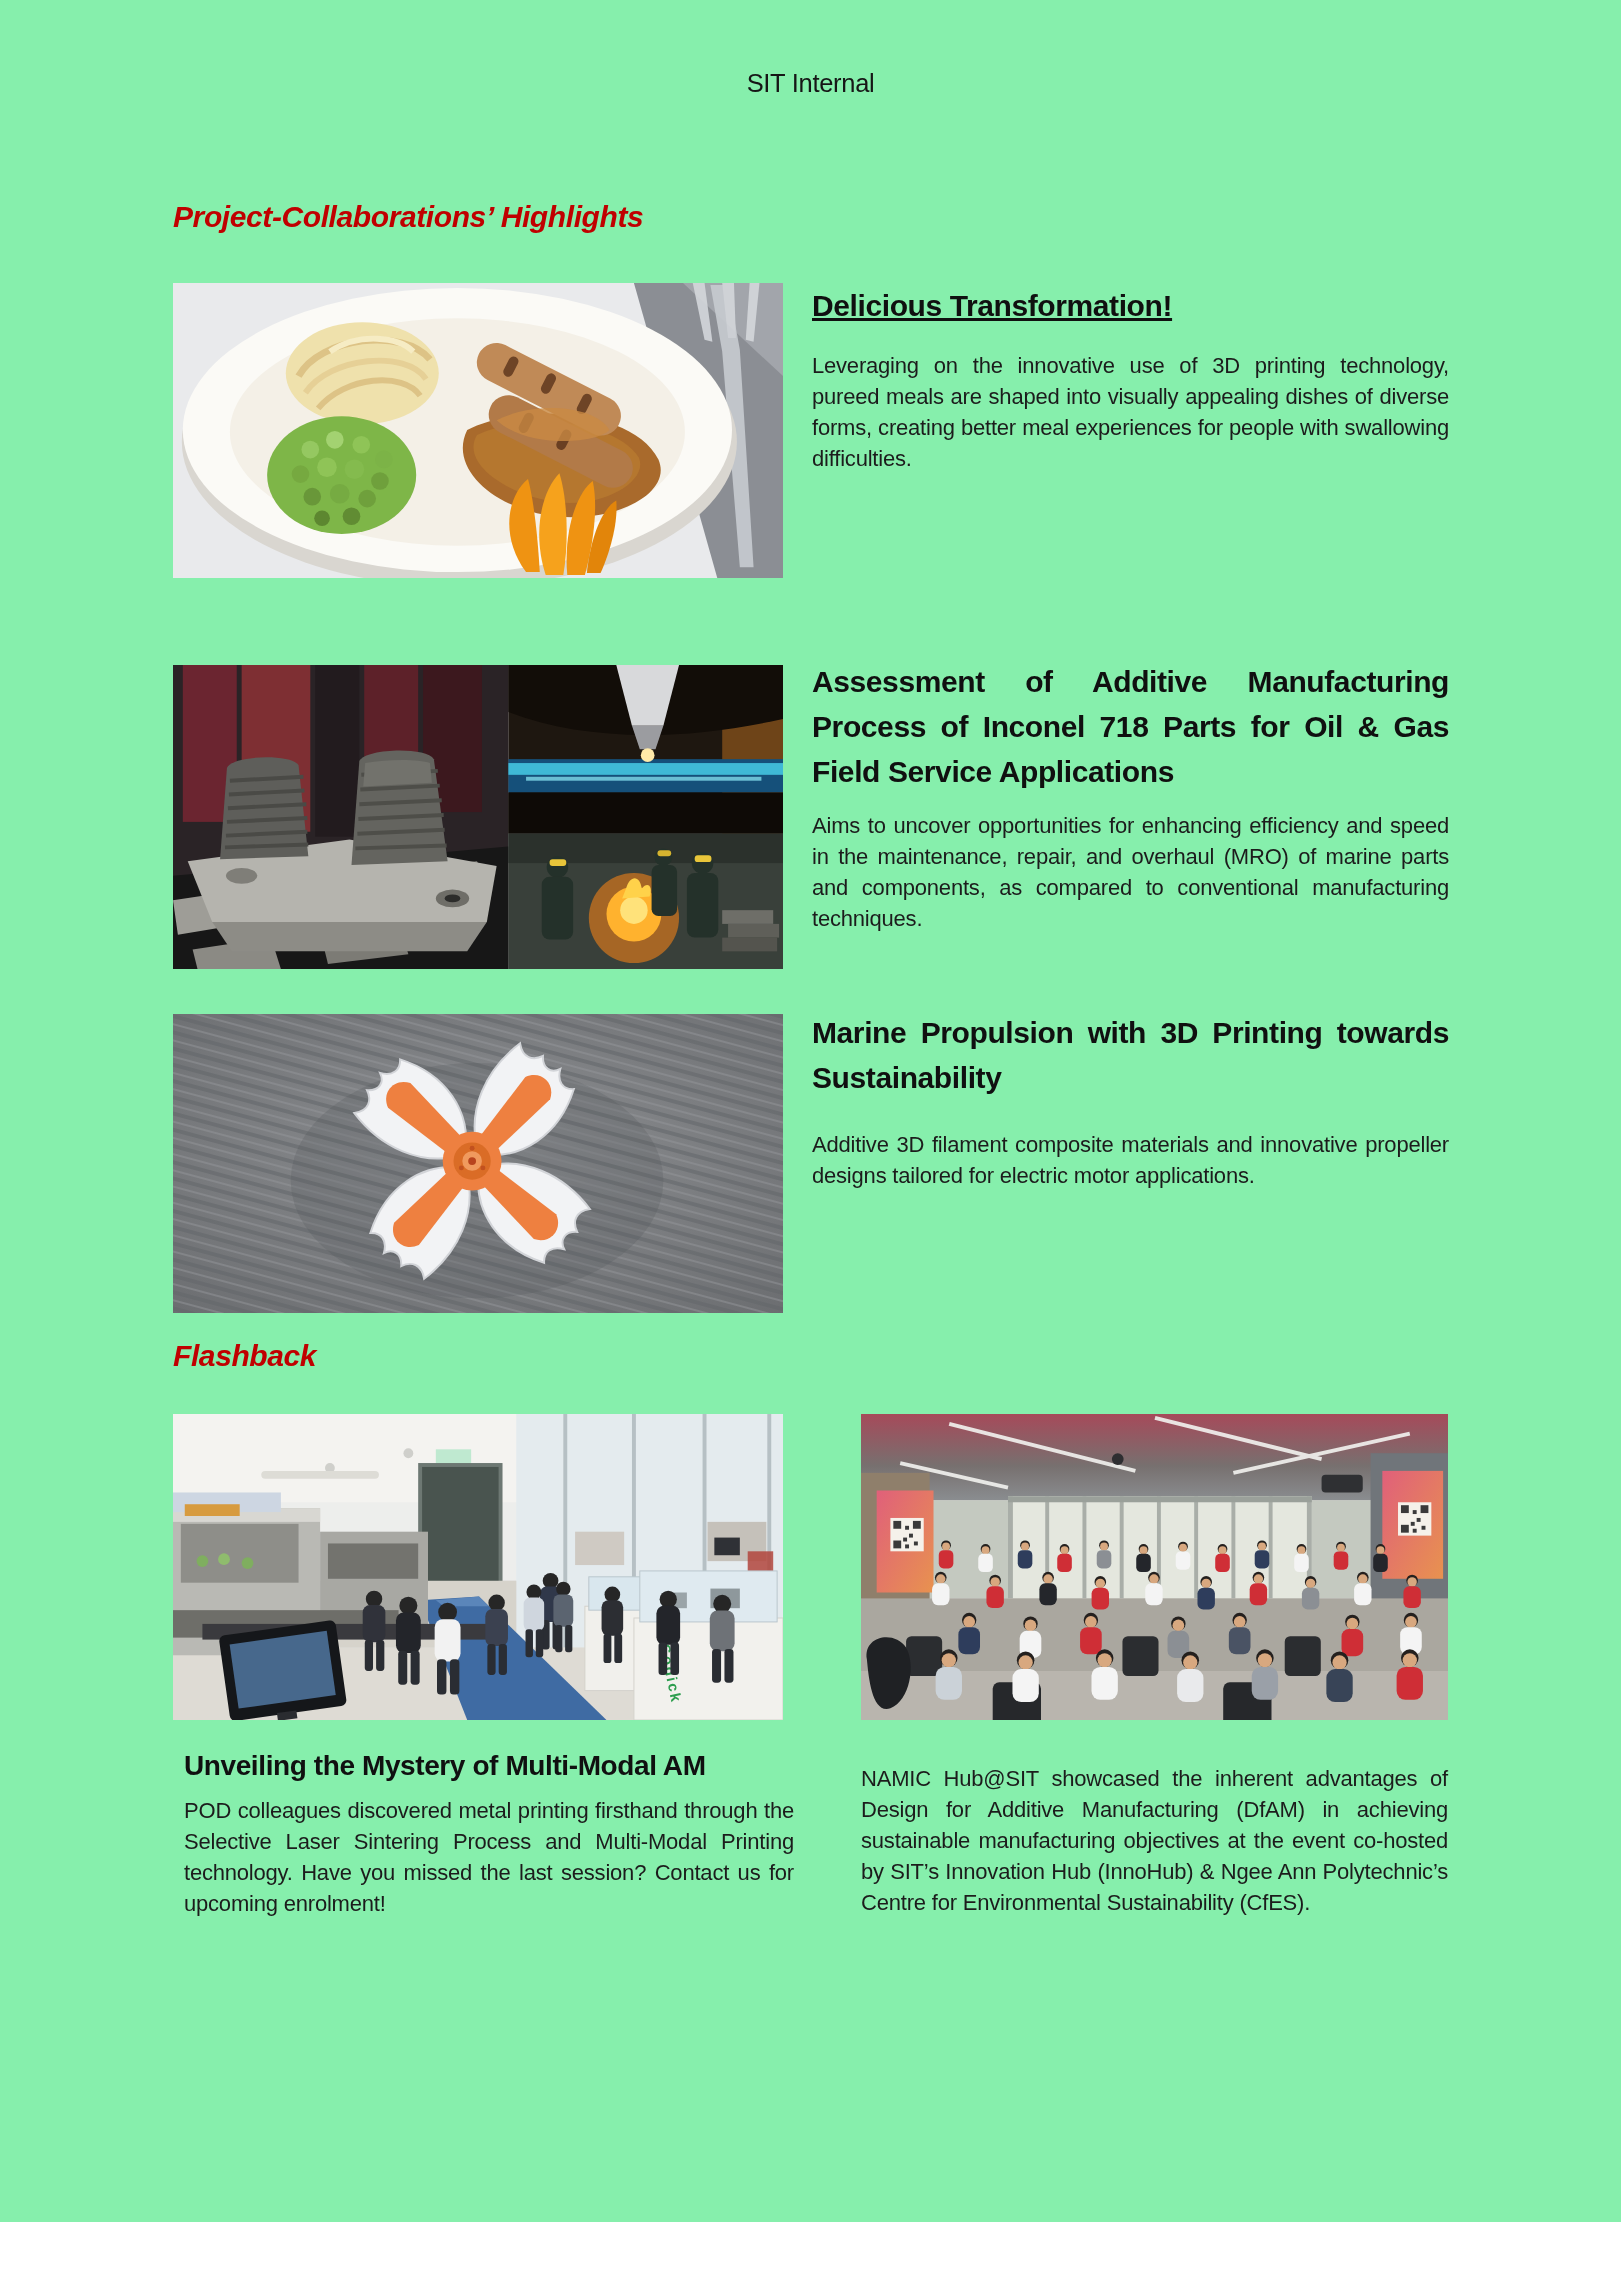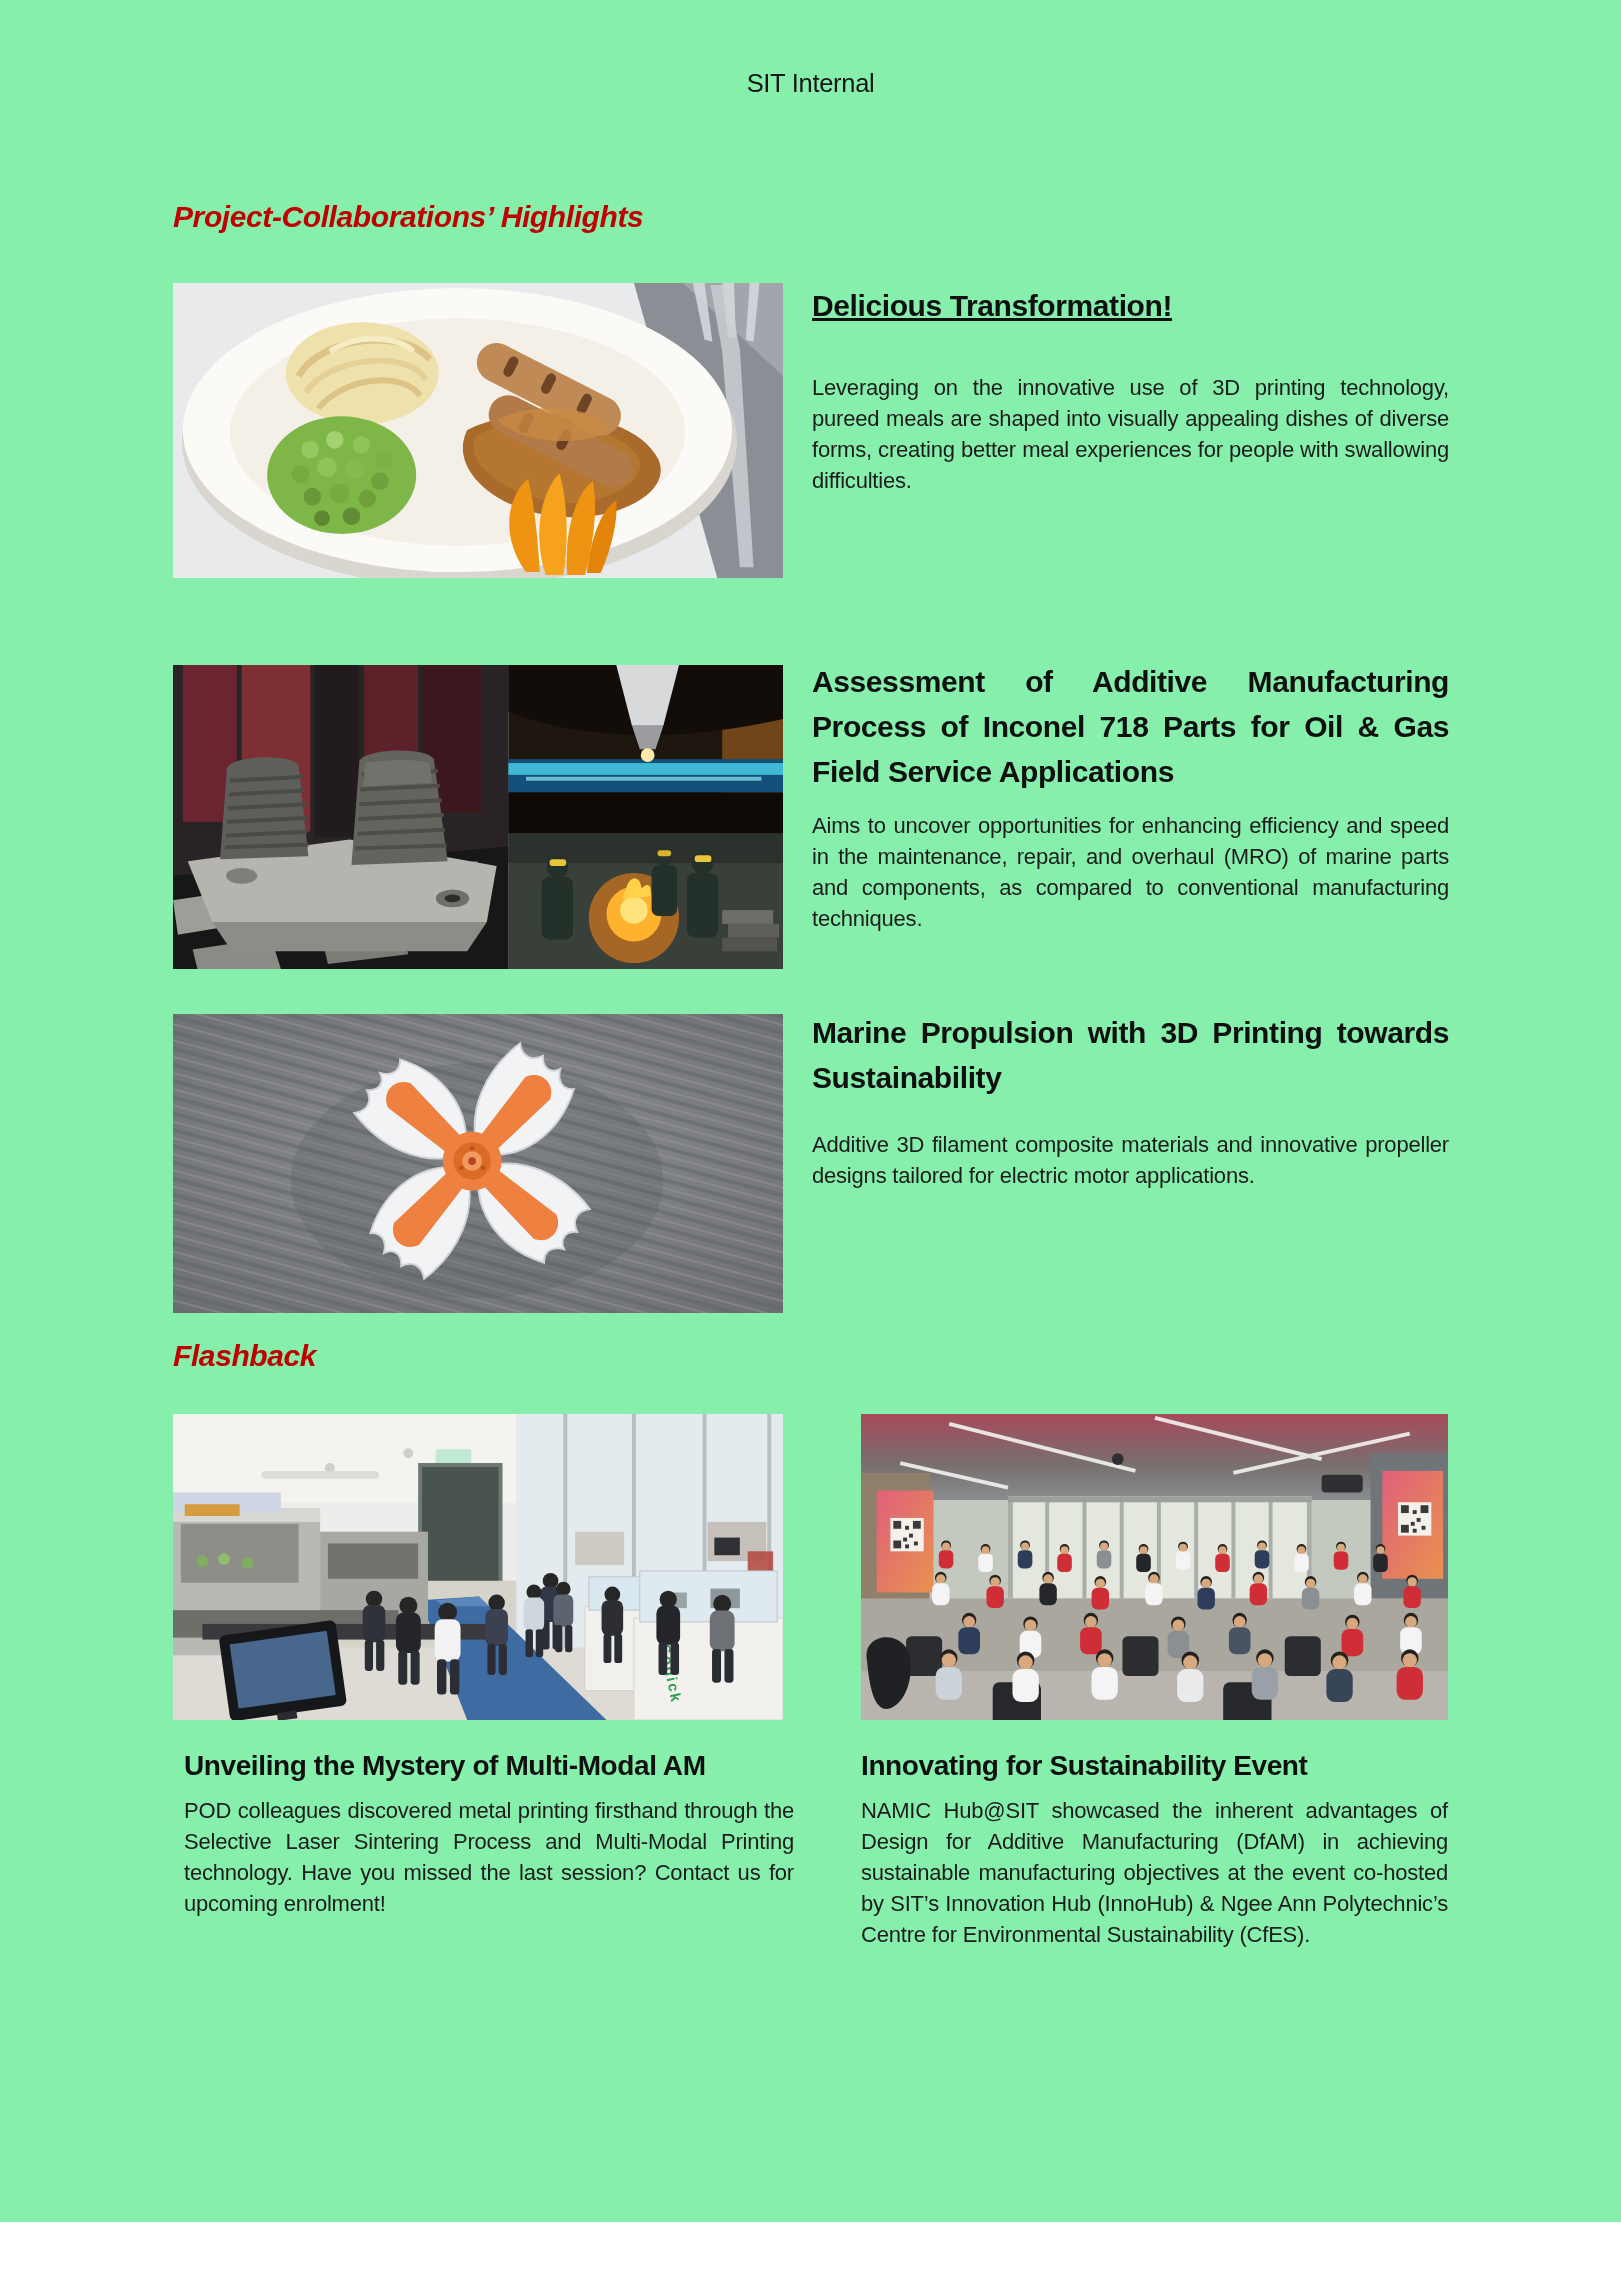--- a/index.html
+++ b/index.html
@@ -21,21 +21,21 @@
   .txt { position:absolute; }
   .block-title {
     font-size:30px; font-weight:bold; line-height:45px;
     letter-spacing:-0.4px; text-align:justify; color:#101010;
   }
   .block-title.single { text-align:left;text-decoration:underline; }
   .body-text {
     font-size:22px; line-height:31px; text-align:justify; text-justify:inter-word;
     color:#1c1c1c; letter-spacing:-0.2px;
   }
-  .mt-row1 { margin-top:44px; }
+  .mt-row1 { margin-top:22px; }
   .mt-row2 { margin-top:16px; }
   .mt-row3 { margin-top:29px; }
   .fb-title { font-size:28px; font-weight:bold; letter-spacing:-0.4px; color:#101010; }
   .fb-body  { margin-top:12.7px; }
 </style>
 </head>
 <body>
 
 <div id="page">
 
@@ -490,18 +490,17 @@
       <path d="M6,250 C2,226 34,220 46,238 C56,256 50,292 30,300 C12,306 8,272 6,250 Z" fill="#1f2124"></path>
     </svg>
   </div>
 
   <div class="txt" style="left:184px; top:1750px; width:610px;">
     <div class="fb-title">Unveiling the Mystery of Multi-Modal AM</div>
     <div class="body-text fb-body">POD colleagues discovered metal printing firsthand through the Selective Laser Sintering Process and Multi-Modal Printing technology. Have you missed the last session? Contact us for upcoming enrolment!</div>
   </div>
 
   <div class="txt" style="left:861px; top:1750px; width:587px;">
-    <div class="fb-title">Innovating for Sustainability Event</div>
     <div class="body-text fb-body">NAMIC Hub@SIT showcased the inherent advantages of Design for Additive Manufacturing (DfAM) in achieving sustainable manufacturing objectives at the event co-hosted by SIT’s Innovation Hub (InnoHub) &amp; Ngee Ann Polytechnic’s Centre for Environmental Sustainability (CfES).</div>
   </div>
 
 </div>
 
 
 </body></html>

